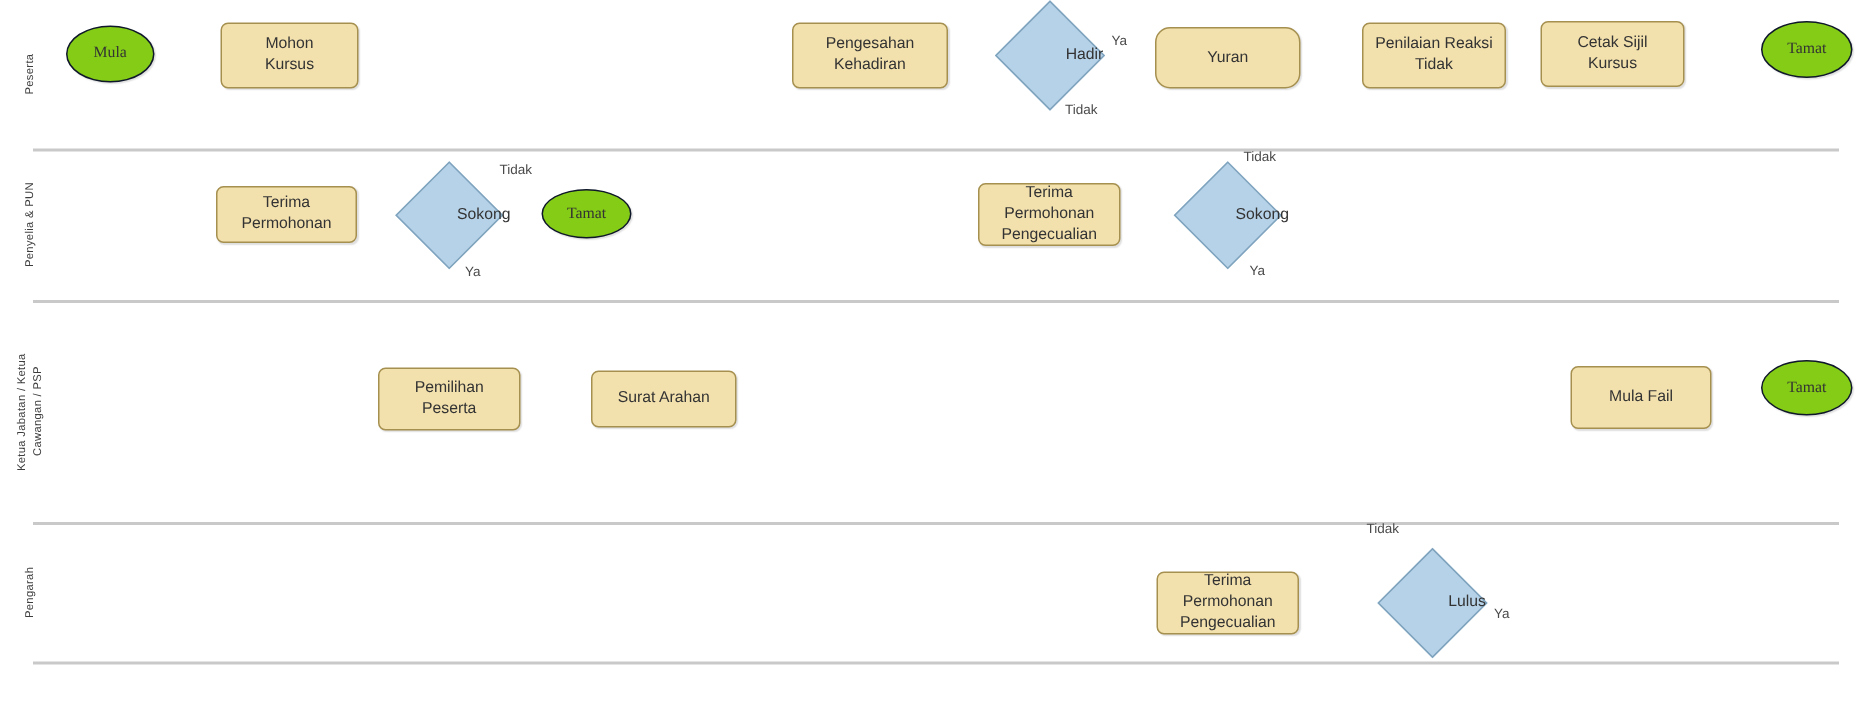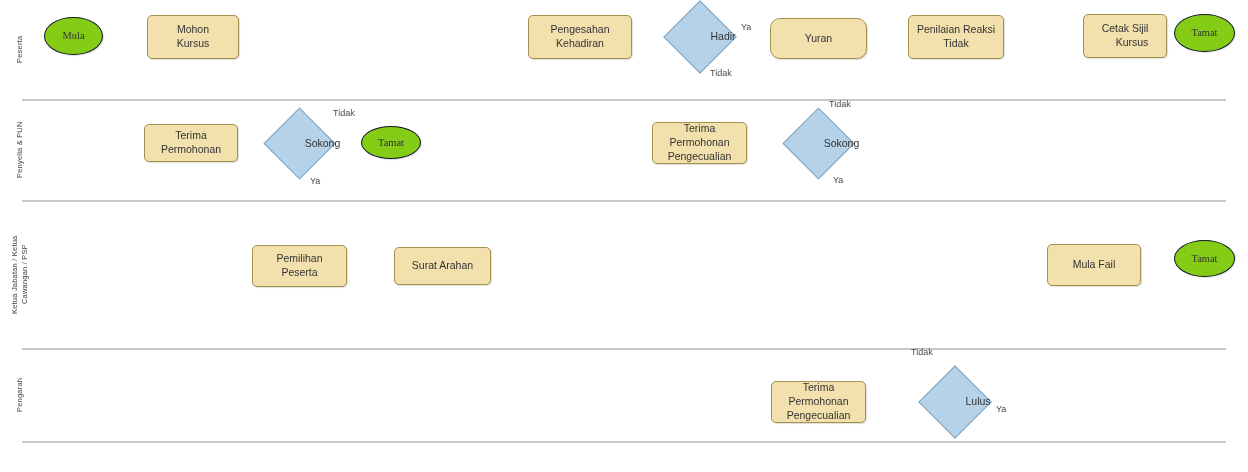--- a/index.html
+++ b/index.html
@@ -139,21 +139,21 @@
 
   <div class="node process" style="left:770px;top:18px;width:97px;height:41px;border-radius:10px;">
     <span>Yuran</span>
   </div>
 
   <div class="node process" style="left:908px;top:15px;width:96px;height:44px;">
     <span>Penilaian Reaksi
 Tidak</span>
   </div>
 
-  <div class="node process" style="left:1083px;top:14px;width:84px;height:44px;text-align:right;">
+  <div class="node process" style="left:1027px;top:14px;width:96px;height:44px;">
     <span>Cetak Sijil
 Kursus</span>
   </div>
 
   <div class="node terminator" style="left:1174px;top:14px;width:61px;height:38px;">
     <span>Tamat</span>
   </div>
 
   <div class="lane-rule" style="top:99px;"></div>
 

